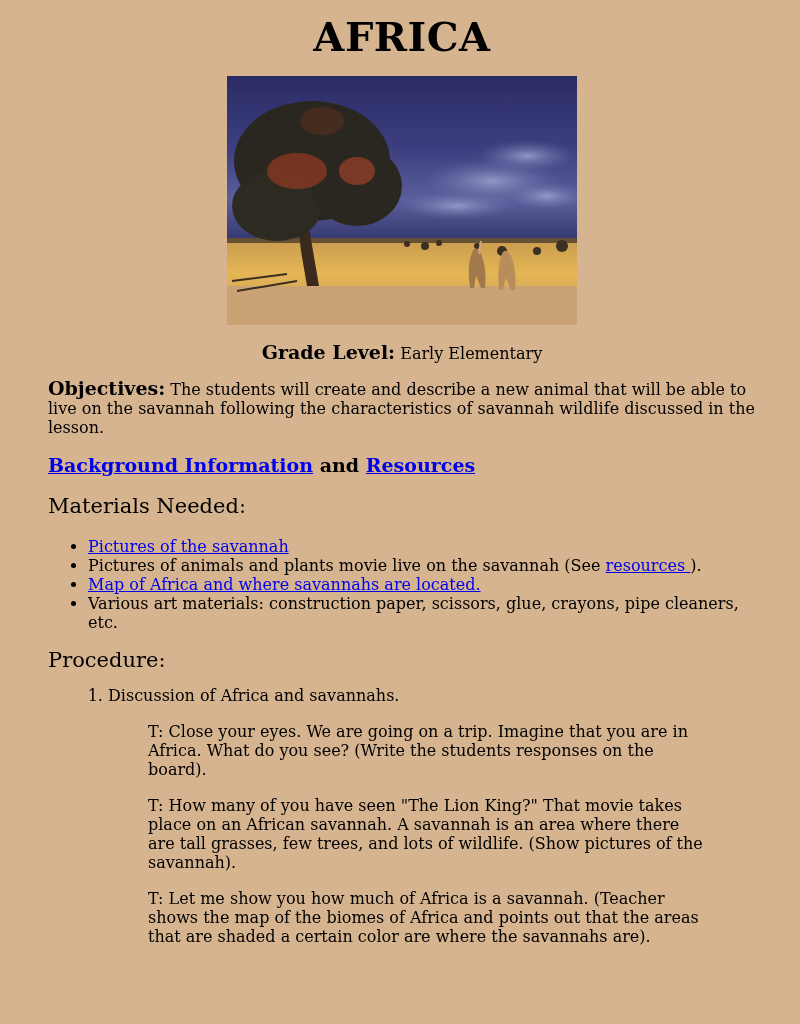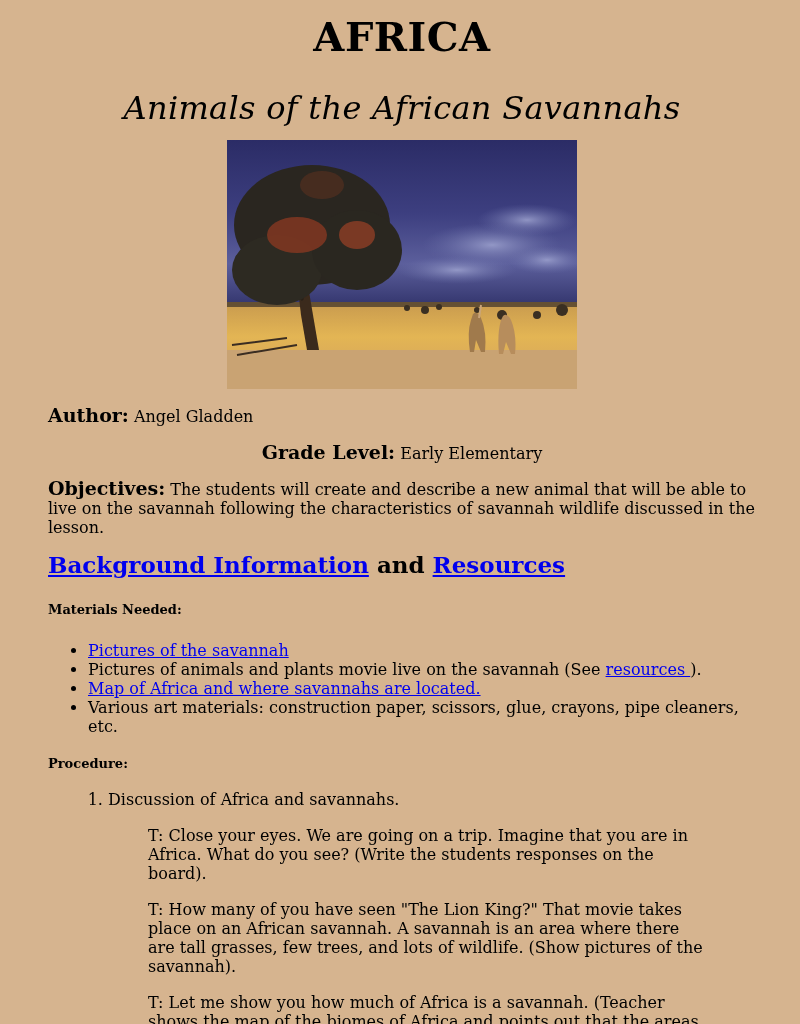--- a/index.html
+++ b/index.html
@@ -58,30 +58,30 @@
     .field-label {
       font-weight: bold;
       font-size: 19px;
     }
     .field-author { margin-top: 16px; }
     .field-grade { margin-top: 17px; text-align: center; }
     .field-obj { margin-top: 16px; }
     .links-line {
       margin-top: 17px;
       font-weight: bold;
-      font-size: 23px;
+      font-size: 19px;
       line-height: 22px;
     }
     a {
       color: #0000ee;
       text-decoration: underline;
     }
     .section-head {
-      font-weight: bold;
-      font-size: 13px;
+      font-weight: normal;
+      font-size: 21px;
       line-height: 22px;
       margin: 0;
     }
     .materials-head { margin-top: 15px; }
     ul.materials {
       margin: 20px 0 0 0;
       padding-left: 40px;
       list-style: disc;
     }
     ul.materials li { line-height: 19px; }
@@ -96,21 +96,20 @@
       width: 560px;
       line-height: 19px;
     }
   </style>
 </head>
 <body>
 
 <div class="page">
 
   <h1 class="title">AFRICA</h1>
-  <h2 class="subtitle">Animals of the African Savannahs</h2>
 
   <div class="hero-wrap">
     <div class="hero">
       <svg width="350" height="249" viewBox="0 0 350 249" xmlns="http://www.w3.org/2000/svg">
         <defs>
           <linearGradient id="sky" x1="0" y1="0" x2="0" y2="1">
             <stop offset="0" stop-color="#2b2c66"></stop>
             <stop offset="0.45" stop-color="#3d3f80"></stop>
             <stop offset="0.75" stop-color="#5c5f9c"></stop>
             <stop offset="1" stop-color="#34366e"></stop>
@@ -156,24 +155,20 @@
         </g>
         <g>
           <path d="M244 180 Q240 192 243 212 L247 212 L249 200 L254 212 L258 212 Q260 192 254 178 Q250 170 246 174 Z" fill="#a07a4c"></path>
           <path d="M252 178 L254 165" stroke="#c9a57a" stroke-width="2"></path>
           <path d="M274 180 Q270 194 272 214 L276 214 L279 202 L284 214 L288 214 Q290 194 284 180 Q280 172 276 176 Z" fill="#b78d5c"></path>
         </g>
       </svg>
     </div>
   </div>
 
-  <p class="field field-author">
-    <span class="field-label">Author:</span>
-    <span>Angel Gladden</span>
-  </p>
 
   <p class="field field-grade">
     <span class="field-label">Grade Level:</span>
     <span>Early Elementary</span>
   </p>
 
   <p class="field field-obj">
     <span class="field-label">Objectives:</span>
     <span>The students will create and describe a new animal that will be able to live on the savannah following the characteristics of savannah wildlife discussed in the lesson.</span>
   </p>

